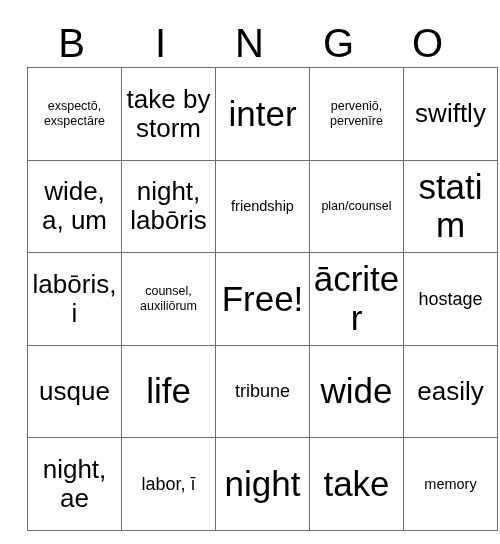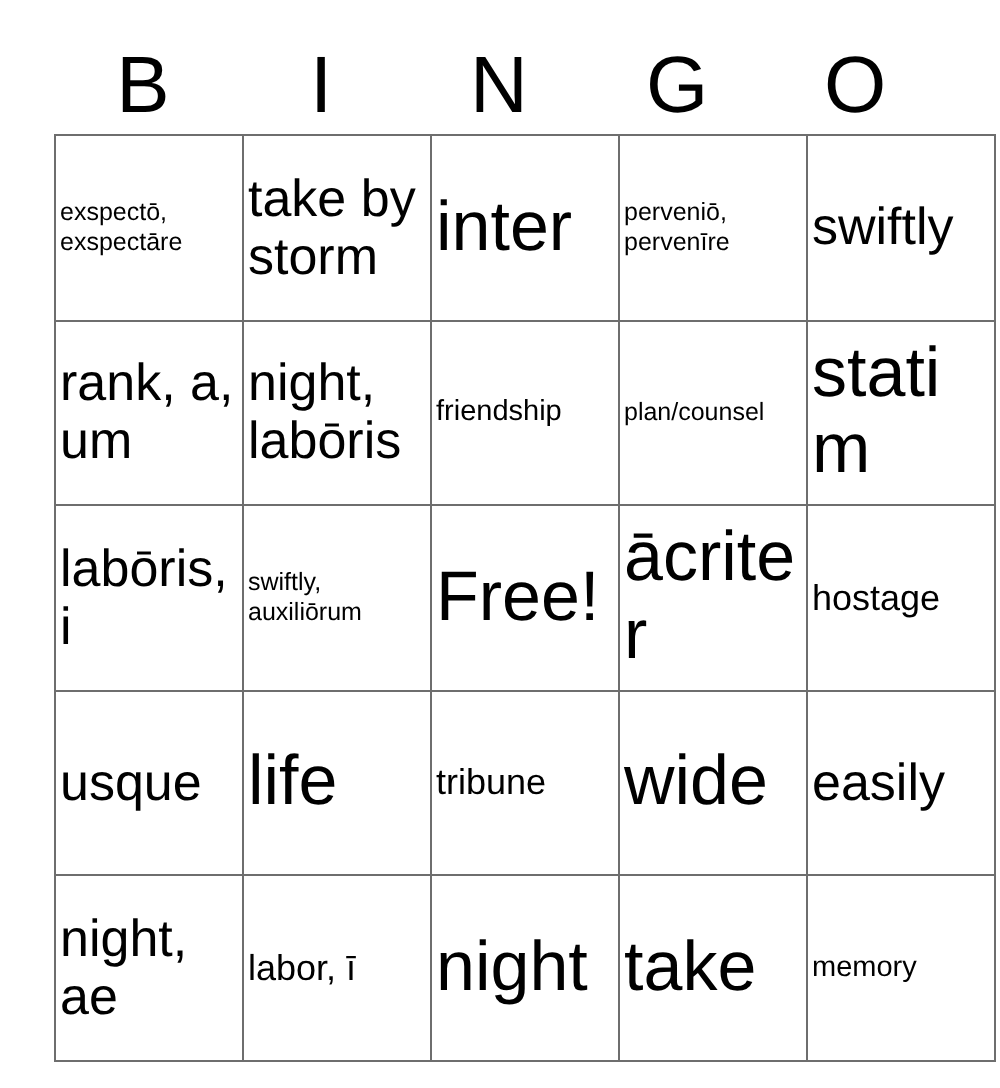--- a/index.html
+++ b/index.html
@@ -41,20 +41,21 @@
     table-layout: fixed;
     border: 1px solid #3a3a3a;
   }
   #grid tr {
     height: 89.6px;
   }
   #grid td {
     width: 89px;
     height: 89.6px;
     border: 1px solid #6e6e6e;
+    text-align: center;
     vertical-align: middle;
     padding: 1px 2px;
     overflow: hidden;
     color: #000000;
   }
   .cell-text {
     display: block;
     line-height: 1.1;
     word-wrap: break-word;
   }
@@ -92,41 +93,41 @@
           </td>
         <td class="fs-xs">
             <span class="cell-text">perveniō, pervenīre</span>
           </td>
         <td class="fs-l">
             <span class="cell-text">swiftly</span>
           </td>
       </tr>
       <tr>
         <td class="fs-l">
-            <span class="cell-text">rank, a, um</span>
+            <span class="cell-text">wide, a, um</span>
           </td>
         <td class="fs-l">
             <span class="cell-text">night, labōris</span>
           </td>
         <td class="fs-s">
             <span class="cell-text">friendship</span>
           </td>
         <td class="fs-xs">
             <span class="cell-text">plan/counsel</span>
           </td>
         <td class="fs-xl">
             <span class="cell-text">statim</span>
           </td>
       </tr>
       <tr>
         <td class="fs-l">
             <span class="cell-text">labōris, i</span>
           </td>
         <td class="fs-xs">
-            <span class="cell-text">swiftly, auxiliōrum</span>
+            <span class="cell-text">counsel, auxiliōrum</span>
           </td>
         <td class="fs-xl">
             <span class="cell-text">Free!</span>
           </td>
         <td class="fs-xl">
             <span class="cell-text">ācriter</span>
           </td>
         <td class="fs-m">
             <span class="cell-text">hostage</span>
           </td>

